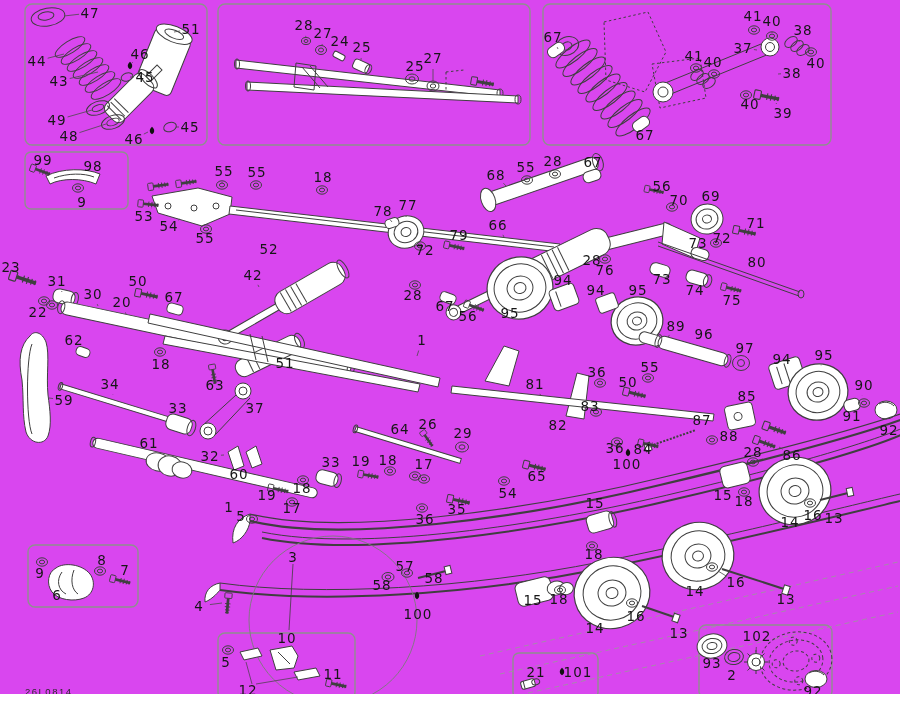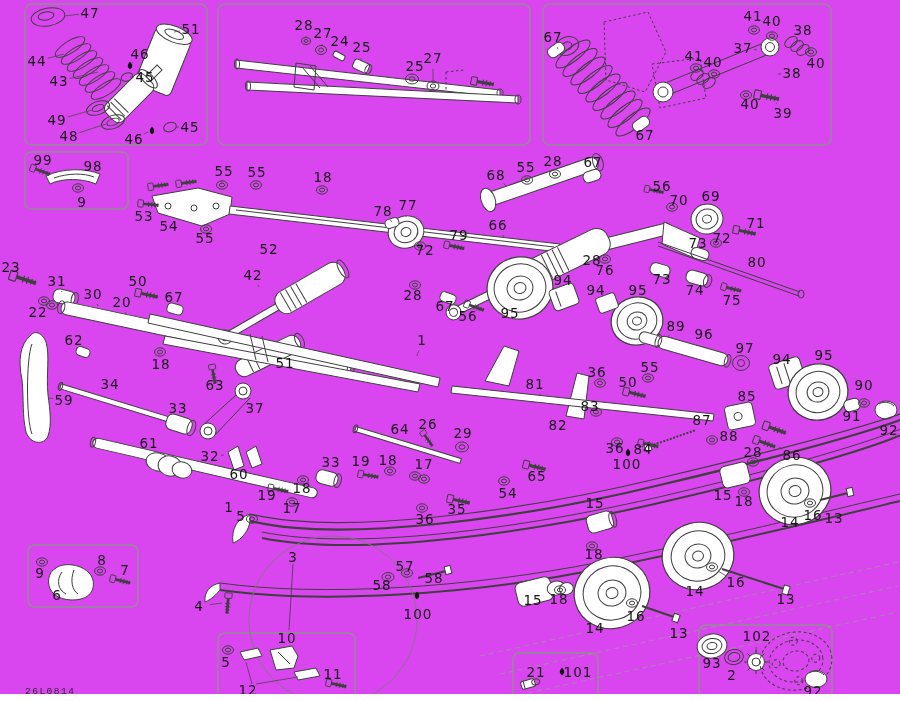--- a/index.html
+++ b/index.html
@@ -2,21 +2,21 @@
 <html><head>
 <meta charset="utf-8">
 <style>
   html,body{margin:0;padding:0;background:#fff;}
   .stage{position:relative;width:900px;height:694px;background:#d946ef;overflow:hidden;
          font-family:"DejaVu Sans",sans-serif;}
   svg{position:absolute;left:0;top:0;}
   svg text{font-family:"DejaVu Sans",sans-serif;font-size:13.5px;fill:#161616;
            letter-spacing:1px;text-anchor:middle;}
   .code{position:absolute;left:25px;top:686px;font-size:9.5px;letter-spacing:1.5px;
-        color:#2b2b2b;font-family:Liberation Mono, monospace;}
+        color:#2b2b2b;font-family:Liberation Sans, sans-serif;}
 </style>
 </head>
 <body>
 
 <div class="stage">
 
 <svg id="art" width="900" height="701" viewBox="0 0 900 701" stroke="#3f3f3f" fill="none" stroke-width="1">
   <defs>
     <g id="scr">
       <rect x="-9" y="-4" width="6" height="8" rx="1"></rect>

